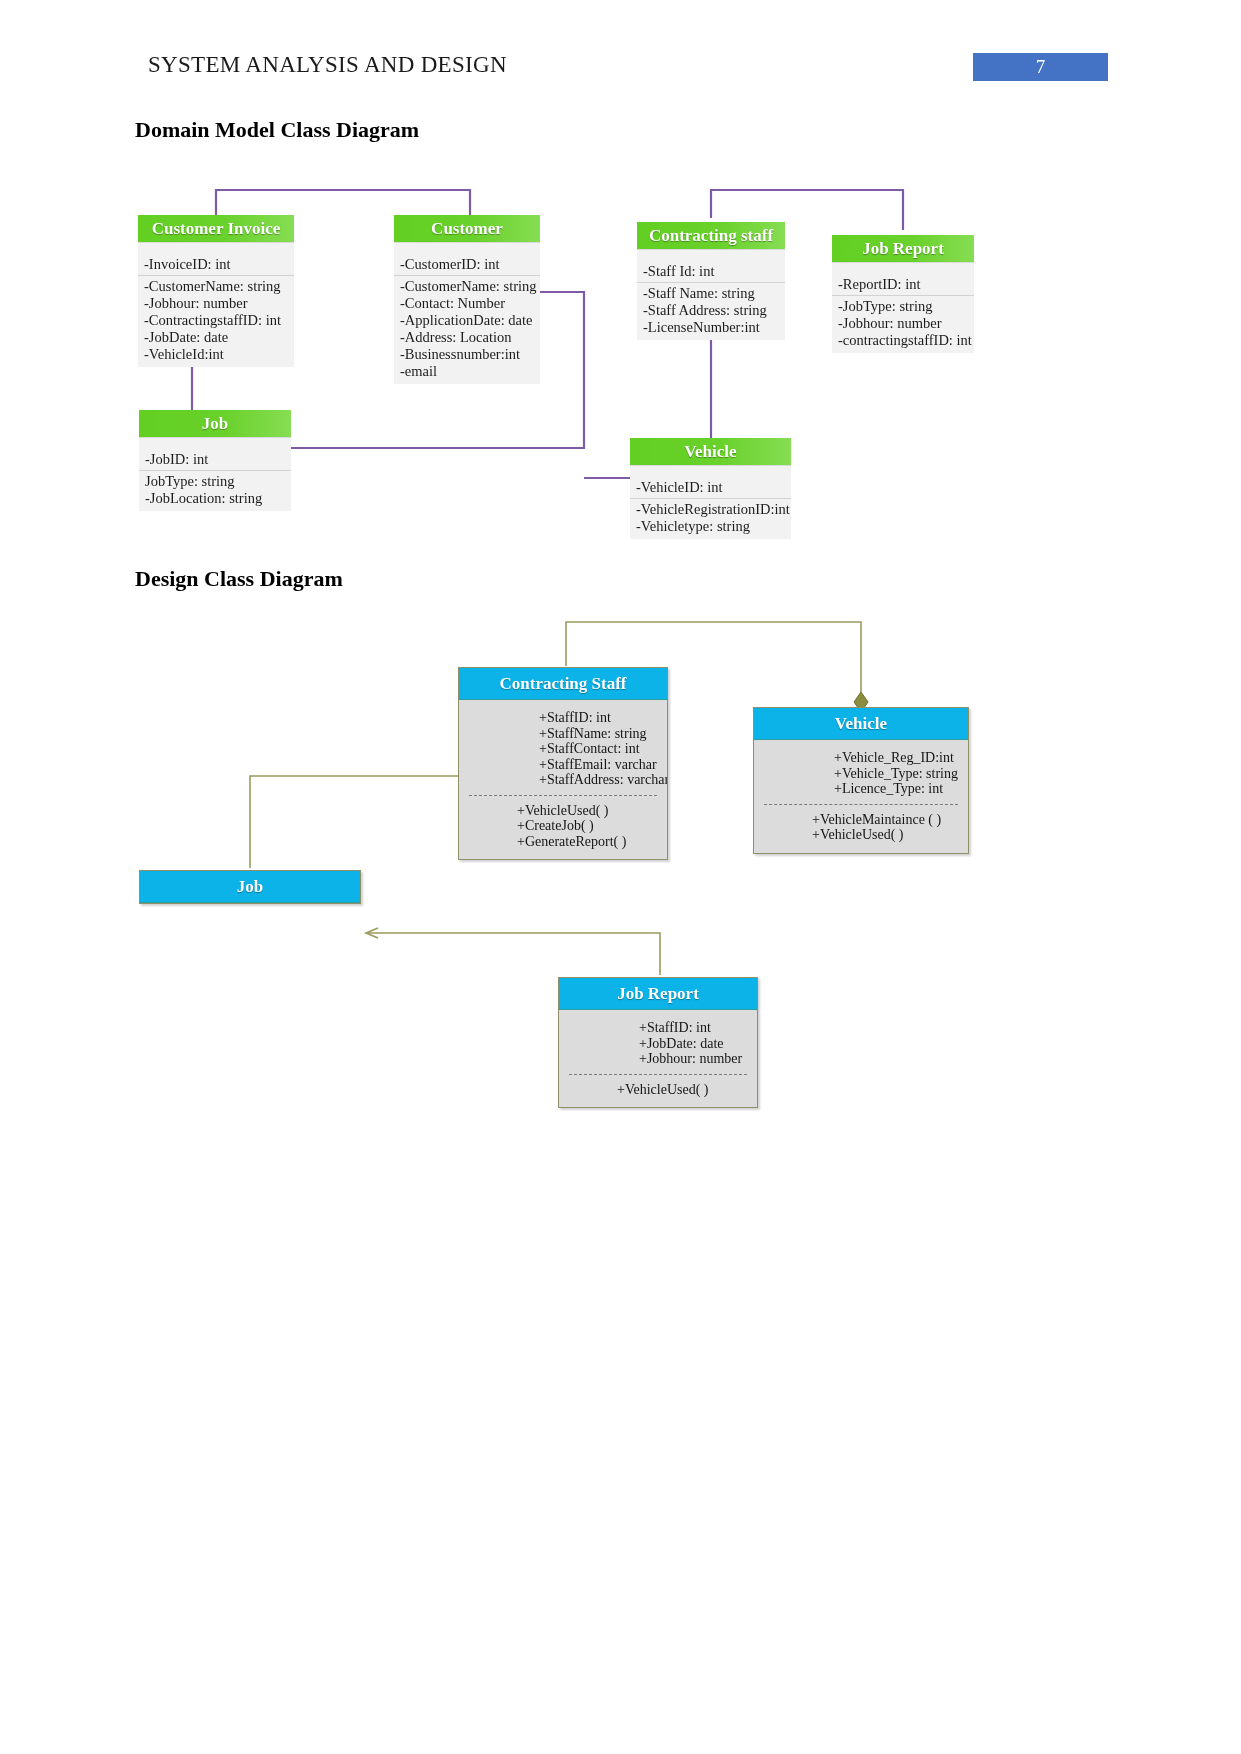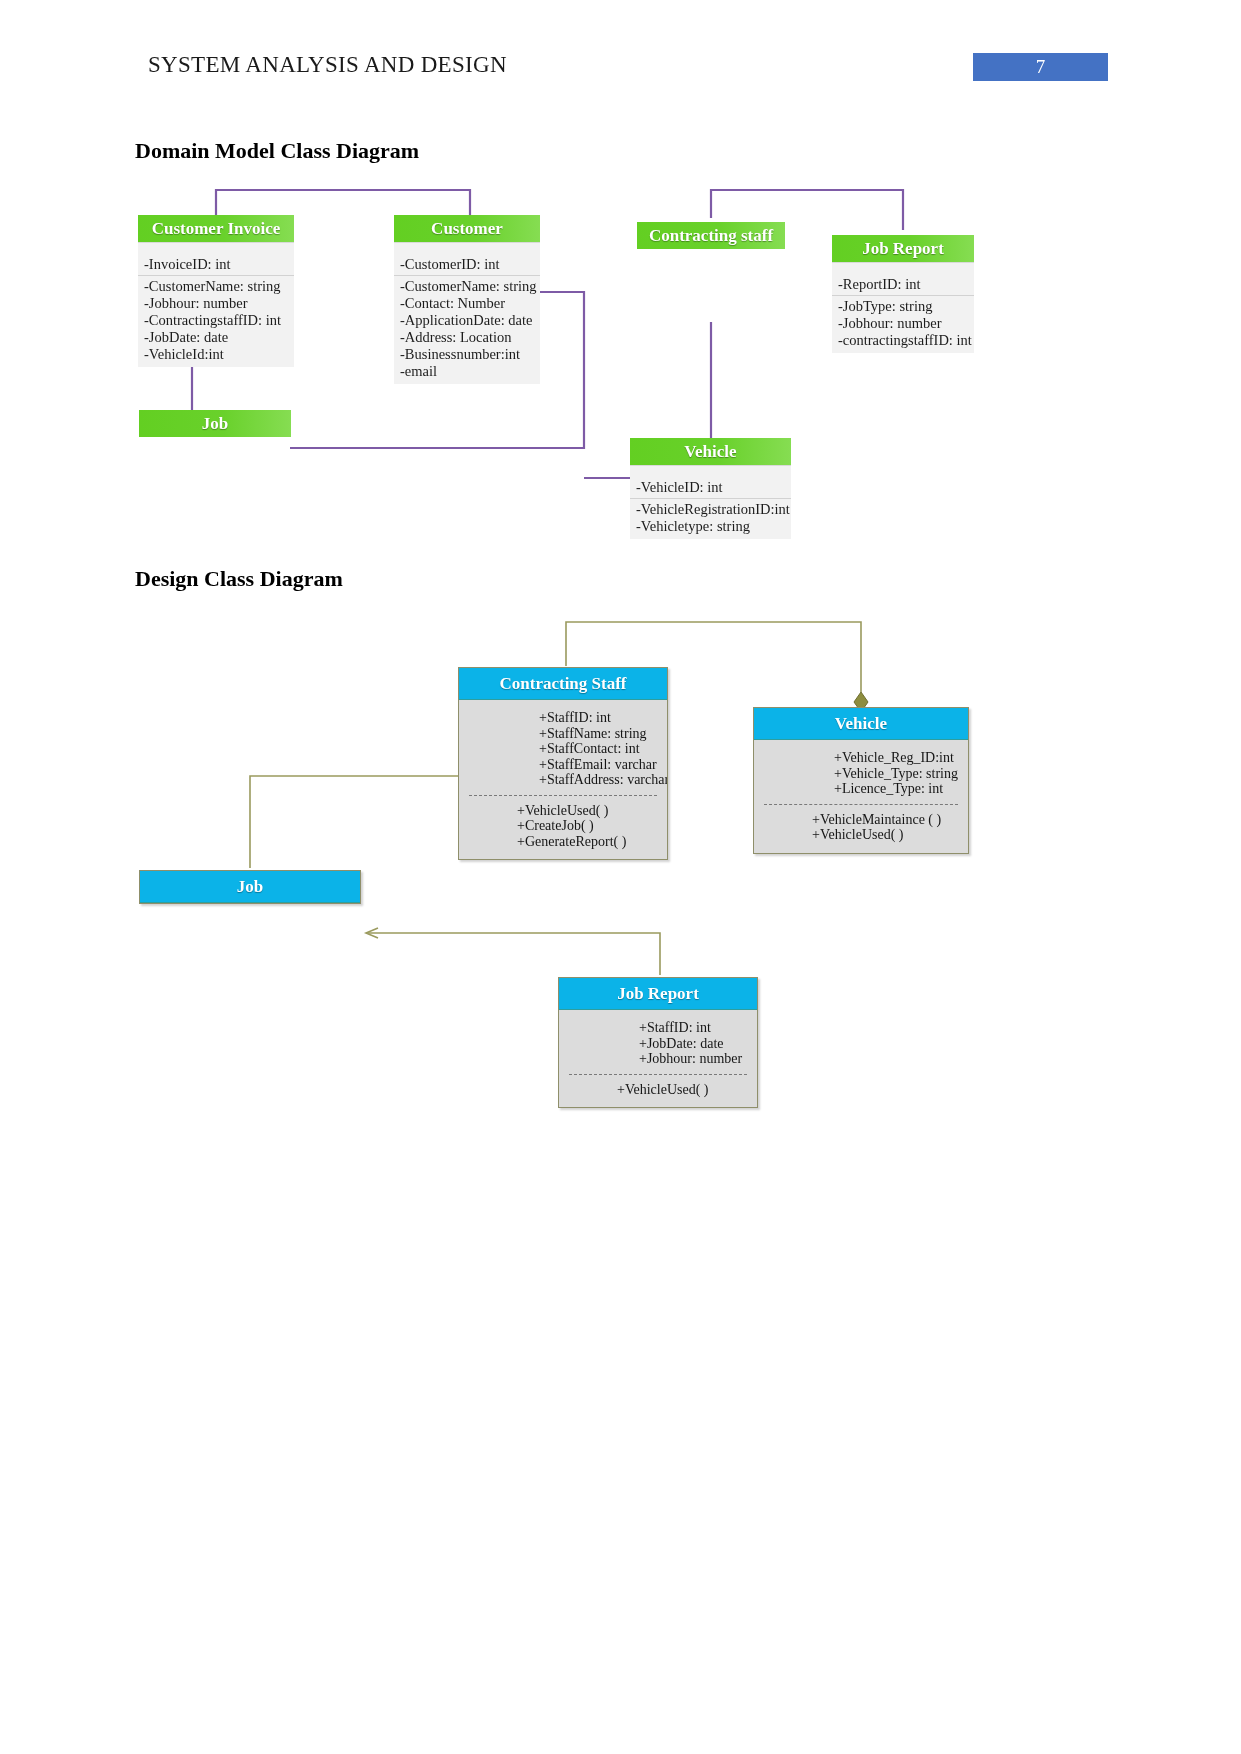--- a/index.html
+++ b/index.html
@@ -46,21 +46,21 @@
   }
 
   
   .section-title {
     position: absolute;
     font-weight: bold;
     font-size: 22px;
     color: #000000;
     white-space: nowrap;
   }
-  #title-domain { left: 135px; top: 138px; }
+  #title-domain { left: 135px; top: 117px; }
   #title-design { left: 135px; top: 566px; }
 
   
   .canvas {
     position: absolute;
     left: 0;
   }
   #domain-canvas { top: 170px; width: 988px; height: 390px; }
   #design-canvas { top: 600px; width: 1241px; height: 570px; }
 
@@ -204,34 +204,45 @@
       <div class="attr">-Contact: Number</div>
       <div class="attr">-ApplicationDate: date</div>
       <div class="attr">-Address: Location</div>
       <div class="attr">-Businessnumber:int</div>
       <div class="attr">-email</div>
     </div>
   </div>
 
   <div class="cls green" style="left:637px; top:52px; width:148px;">
     <div class="hdr">Contracting staff</div>
+    <div class="body">
+      <div class="attr first">-Staff Id: int</div>
+      <div class="attr">-Staff Name: string</div>
+      <div class="attr">-Staff Address: string</div>
+      <div class="attr">-LicenseNumber:int</div>
+    </div>
   </div>
 
   <div class="cls green" style="left:832px; top:65px; width:142px;">
     <div class="hdr">Job Report</div>
     <div class="body">
       <div class="attr first">-ReportID: int</div>
       <div class="attr">-JobType: string</div>
       <div class="attr">-Jobhour: number</div>
       <div class="attr">-contractingstaffID: int</div>
     </div>
   </div>
 
   <div class="cls green" style="left:139px; top:240px; width:152px;">
     <div class="hdr">Job</div>
+    <div class="body">
+      <div class="attr first">-JobID: int</div>
+      <div class="attr">JobType: string</div>
+      <div class="attr">-JobLocation: string</div>
+    </div>
   </div>
 
   <div class="cls green" style="left:630px; top:268px; width:161px;">
     <div class="hdr">Vehicle</div>
     <div class="body">
       <div class="attr first">-VehicleID: int</div>
       <div class="attr">-VehicleRegistrationID:int</div>
       <div class="attr">-Vehicletype: string</div>
     </div>
   </div>

